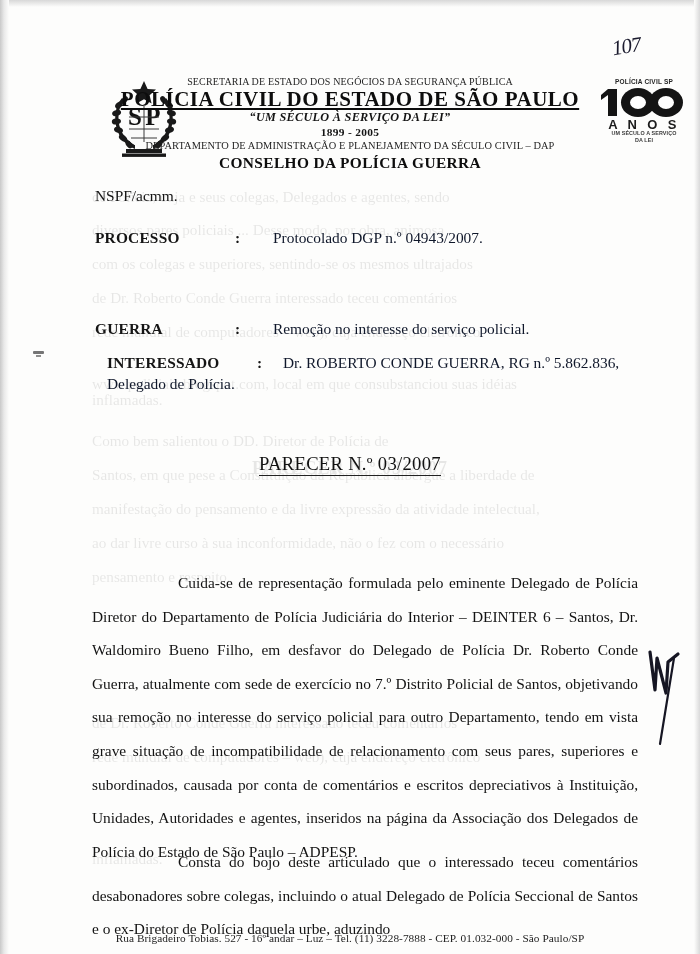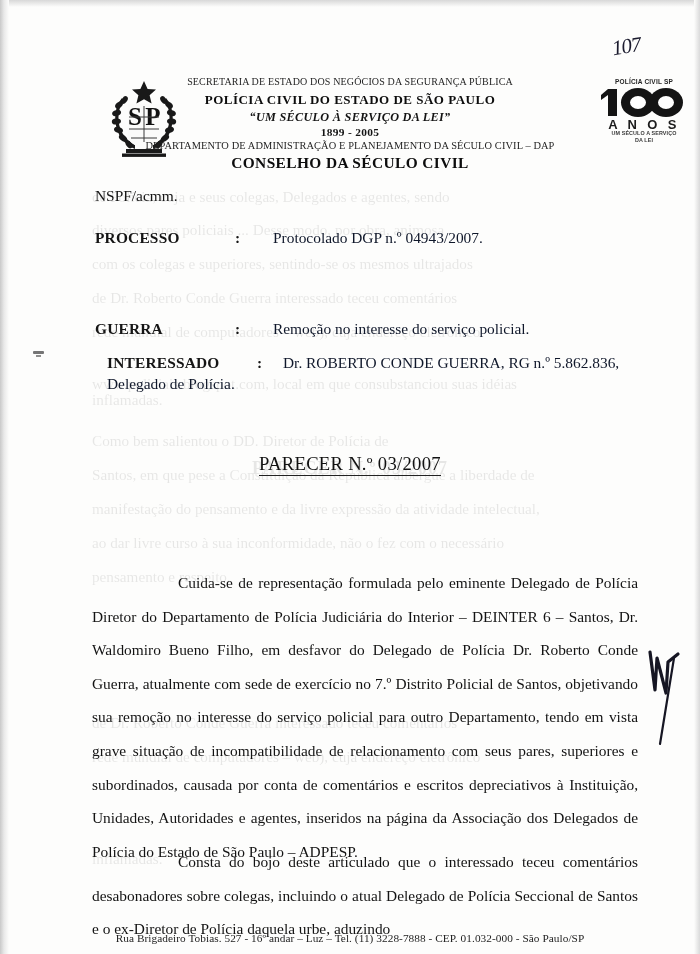--- a/index.html
+++ b/index.html
@@ -137,25 +137,26 @@
     width: 700px;
     text-align: center;
   }
   .h-line1 {
     font-size: 10px;
     letter-spacing: .15px;
     line-height: 15px;
     color: #1f1f1f;
   }
   .h-line2 {
-    font-size: 13px;
+    font-size: 21px;
     font-weight: bold;
     letter-spacing: .5px;
     line-height: 21px;
     color: #0d0d0d;
+    text-decoration: underline;
   }
   .h-line3 {
     font-size: 12.2px;
     font-weight: bold;
     font-style: italic;
     line-height: 15px;
     letter-spacing: .3px;
     color: #141414;
   }
   .h-line4 {
@@ -355,21 +356,21 @@
     <div class="cent-sub">UM SÉCULO A SERVIÇO</div>
     <div class="cent-sub">DA LEI</div>
   </div>
 
   <div class="head-block">
     <div class="h-line1">SECRETARIA DE ESTADO DOS NEGÓCIOS DA SEGURANÇA PÚBLICA</div>
     <div class="h-line2">POLÍCIA CIVIL DO ESTADO DE SÃO PAULO</div>
     <div class="h-line3">“UM SÉCULO À SERVIÇO DA LEI”</div>
     <div class="h-line4">1899 - 2005</div>
     <div class="h-line5">DEPARTAMENTO DE ADMINISTRAÇÃO E PLANEJAMENTO DA SÉCULO CIVIL – DAP</div>
-    <div class="h-line6">CONSELHO DA SÉCULO CIVIL</div>
+    <div class="h-line6">CONSELHO DA POLÍCIA GUERRA</div>
   </div>
 
   <div class="ref-code">NSPF/acmm.</div>
 
   <div class="field f-processo">
     <span class="lbl w-lbl-a">PROCESSO</span><span class="colon w-col-a">:</span><span class="val">Protocolado DGP n.º 04943/2007.</span>
   </div>
 
 
   <div class="field f-assunto">

